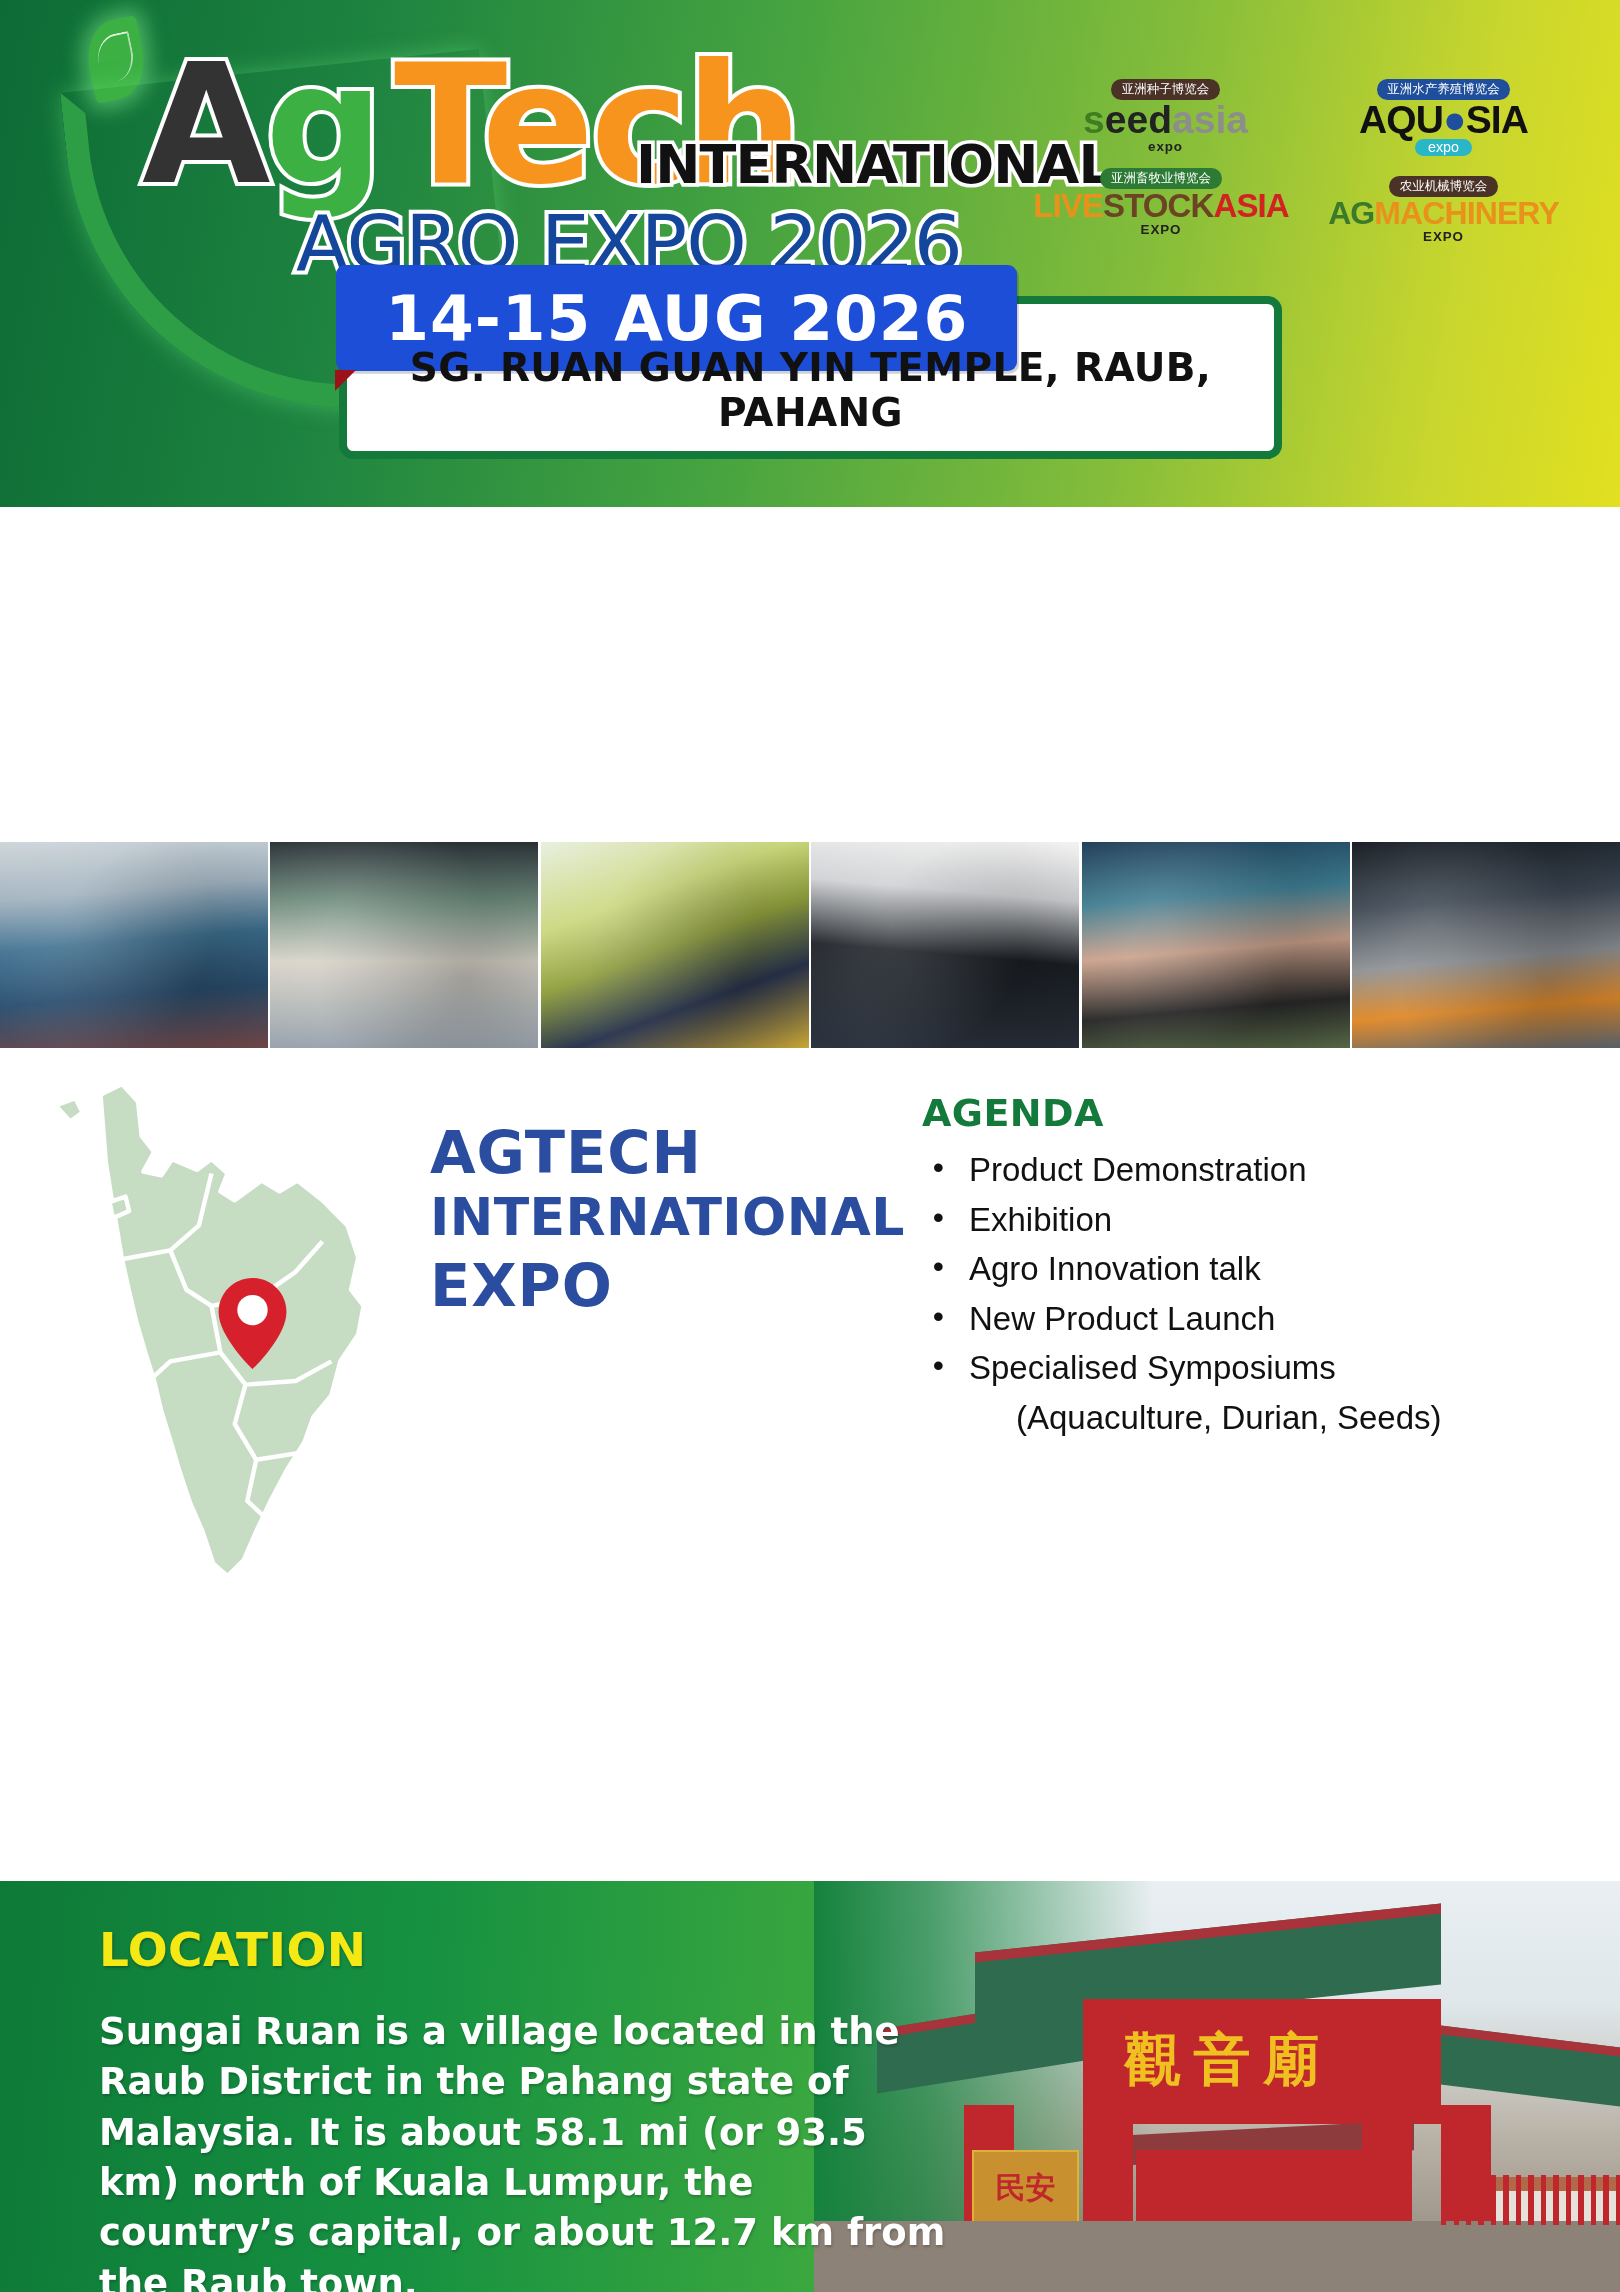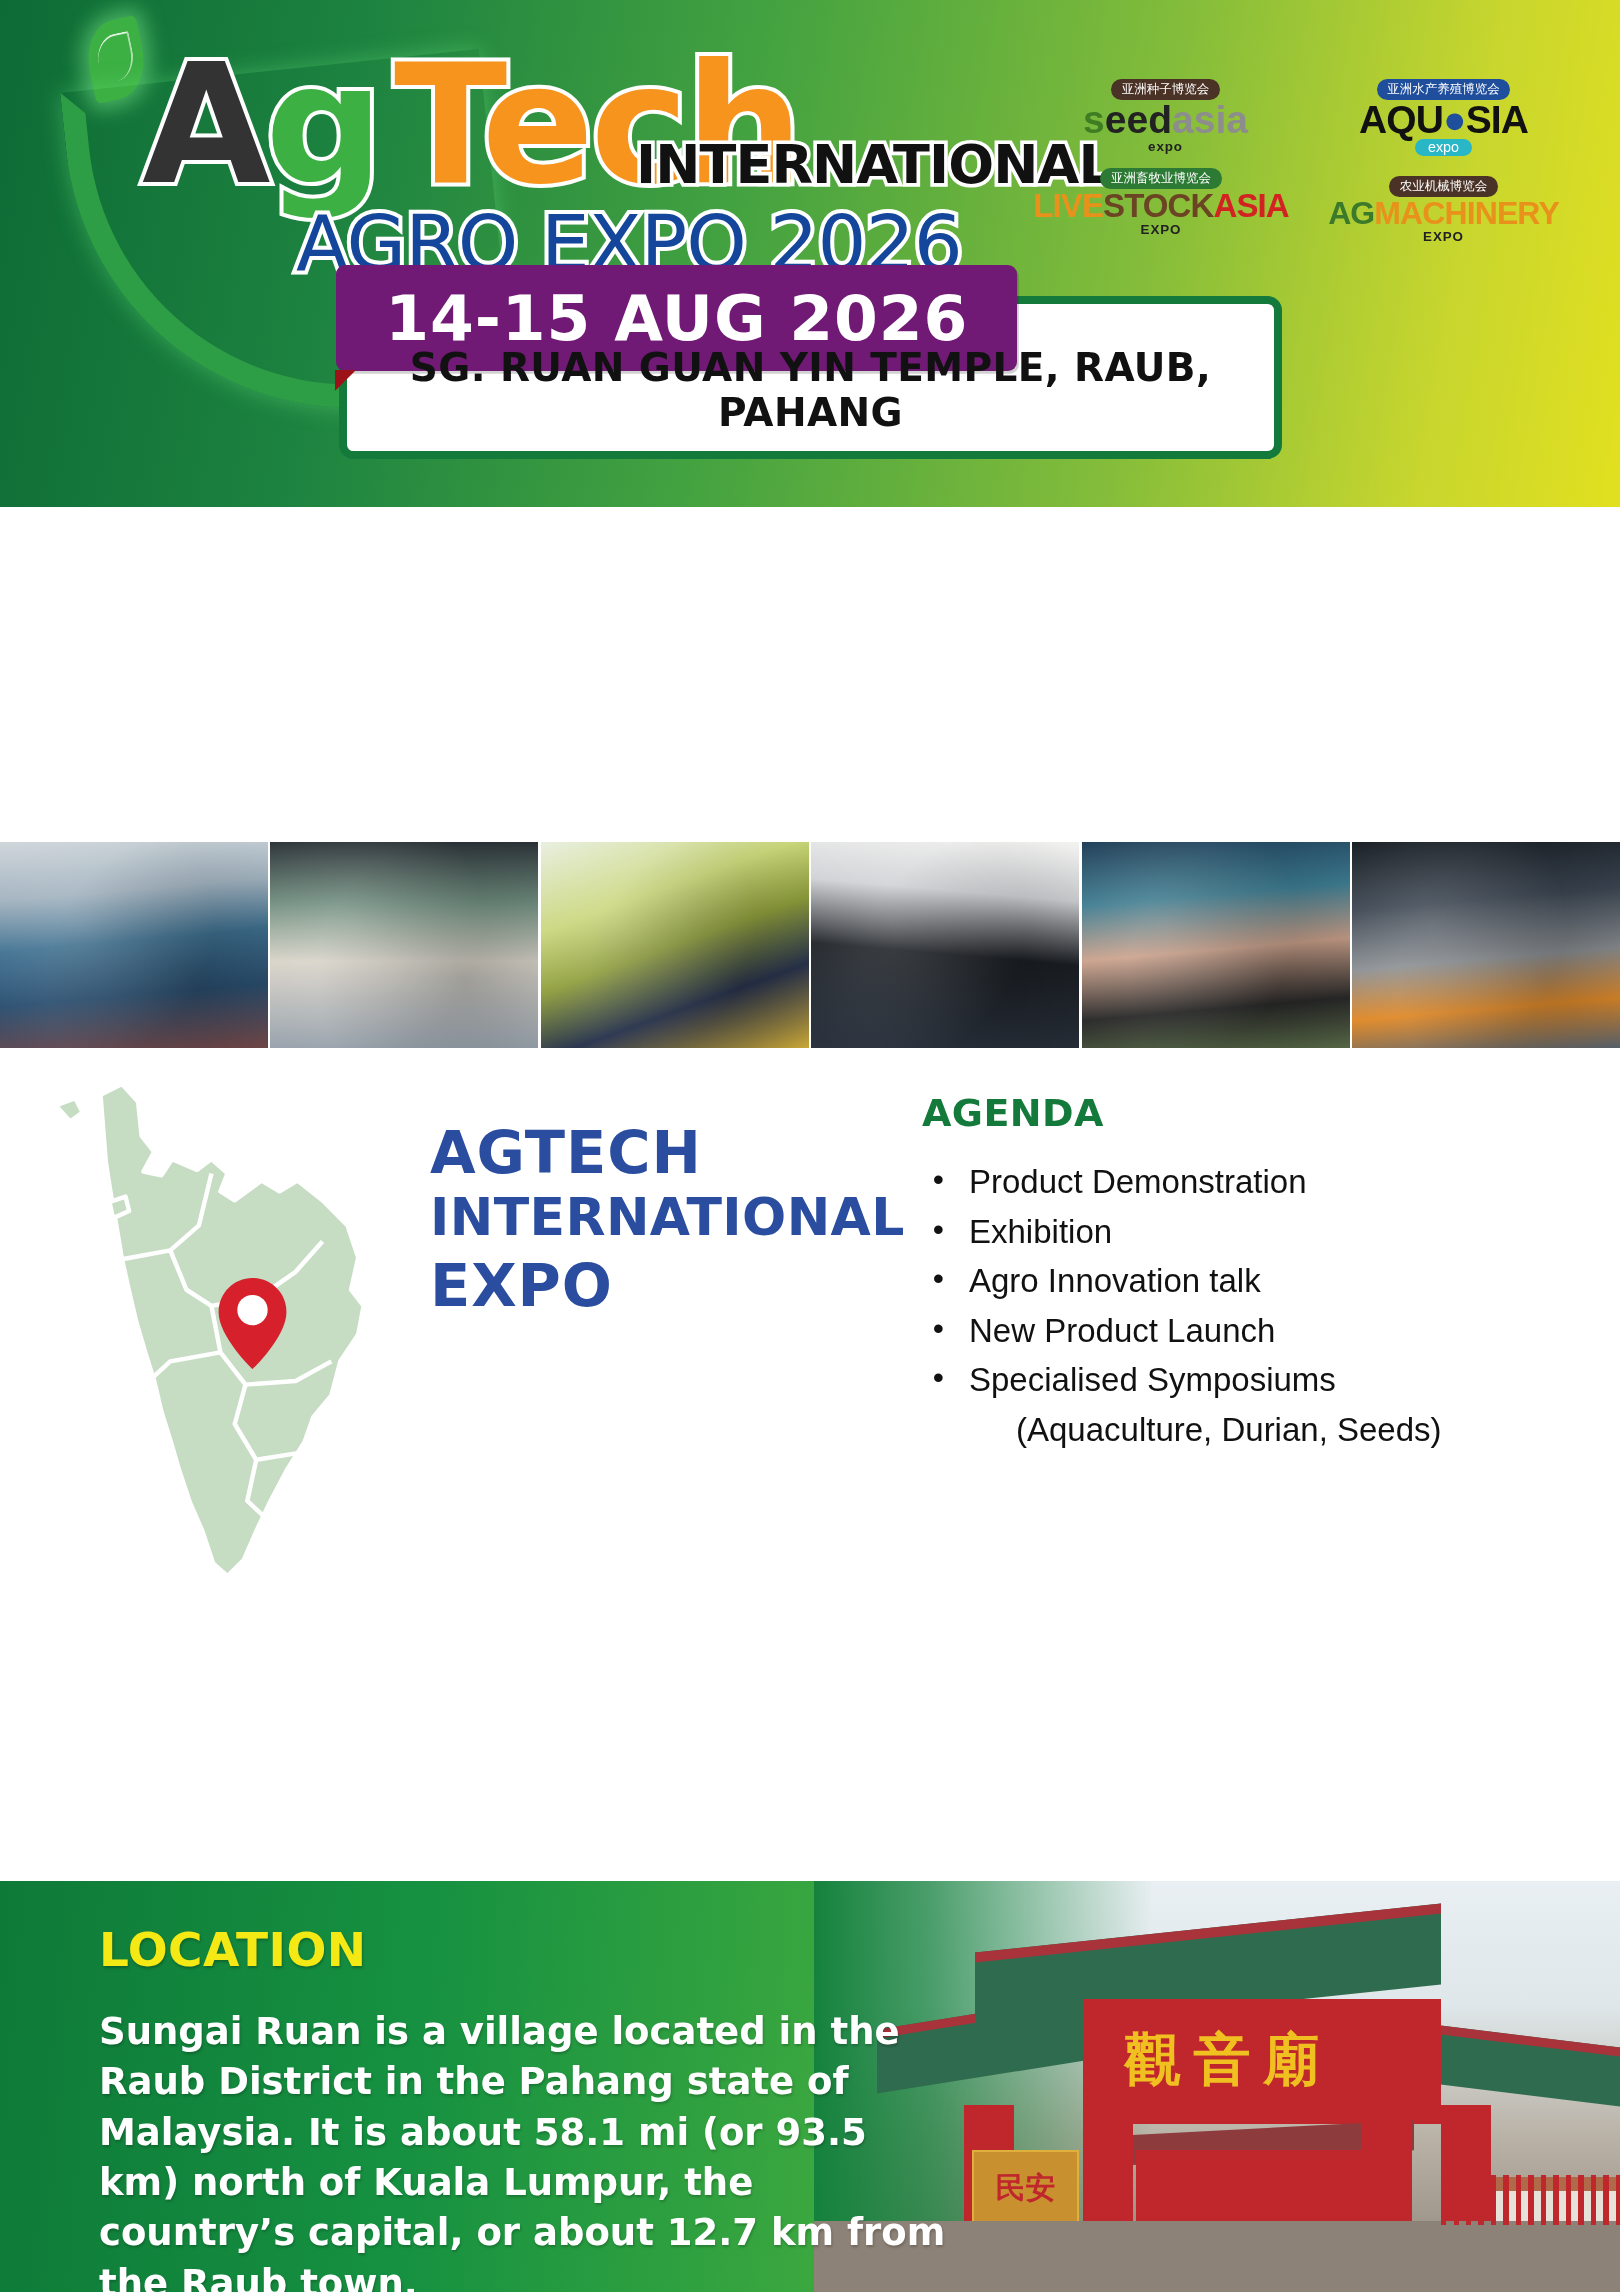--- a/index.html
+++ b/index.html
@@ -87,21 +87,21 @@
   .mach-word .m1{color:#3b7a2a;} .mach-word .m2{color:#e8921c;}
   .expo-aqua{ display:inline-block;background:#29b6c6;color:#fff;border-radius:12.5px;padding:0.9px 12.5px;font-size:14.3px;}
 
   
   .date-plate {
     position:absolute; left:339px; top:296px; width:943px; height:163px;
     background:#ffffff; border:8px solid #147a3c; border-radius:14.3px;
   }
   .date-ribbon {
     position:absolute; left:-10.7px; top:-39px; width:681px; height:106px;
-    background:#701a75; border-radius:9px;
+    background:#1d4ed8; border-radius:9px;
     display:flex; align-items:center; justify-content:center;
     box-shadow:1.8px 2.7px 0 rgba(0,0,0,.18);
   }
   .date-ribbon:before{
     content:''; position:absolute; left:-1.8px; bottom:-19.7px; border-left:21.5px solid #9d1219;
     border-bottom:21.5px solid transparent;
   }
   .date-ribbon span{
     color:#fff; font-size:63px; font-weight:bold; letter-spacing:0.9px;
     font-family:"DejaVu Sans", sans-serif;
@@ -191,21 +191,21 @@
   .pin { position:absolute; left:179px; top:208px; width:75px; height:99px; }
 
   .exh-title { position:absolute; left:430px; top:72px; width:466px;
                color:#2a4da0; font-weight:bold; font-family:"DejaVu Sans",sans-serif; }
   .exh-title .l1{ font-size:59px; letter-spacing:0.9px; line-height:1.12;}
   .exh-title .l2{ font-size:52px; letter-spacing:0.4px; line-height:1.2;}
   .exh-title .l3{ font-size:59px; letter-spacing:0.9px; line-height:1.3;}
 
   .agenda { position:absolute; left:922px; top:43px; width:645px; }
   .agenda h3 { color:#137a3c; font-size:38px; font-weight:bold; letter-spacing:0.4px;
-               font-family:"DejaVu Sans",sans-serif; margin-bottom:22px;}
+               font-family:"DejaVu Sans",sans-serif; margin-bottom:10px;}
   .agenda ul { list-style:none; }
   .agenda li { position:relative; padding-left:47px; font-size:33px; color:#111;
                line-height:1.5; font-family:"Liberation Sans",sans-serif; }
   .agenda li:before{ content:'\2022'; position:absolute; left:10.7px; top:-1.8px; font-size:32px; color:#111; }
   .agenda li .sub{ display:block; padding-left:0;margin-left:47px; }
 
   
   .location { position:absolute; left:0; top:1881px; width:1620px; height:412px; overflow:hidden; }
   .loc-bg { position:absolute; inset:0;
             background:linear-gradient(95deg,#0e7a38 0%,#169141 26%,#3ca83f 52%,#8cc63f 76%,#cfdc27 100%); }

